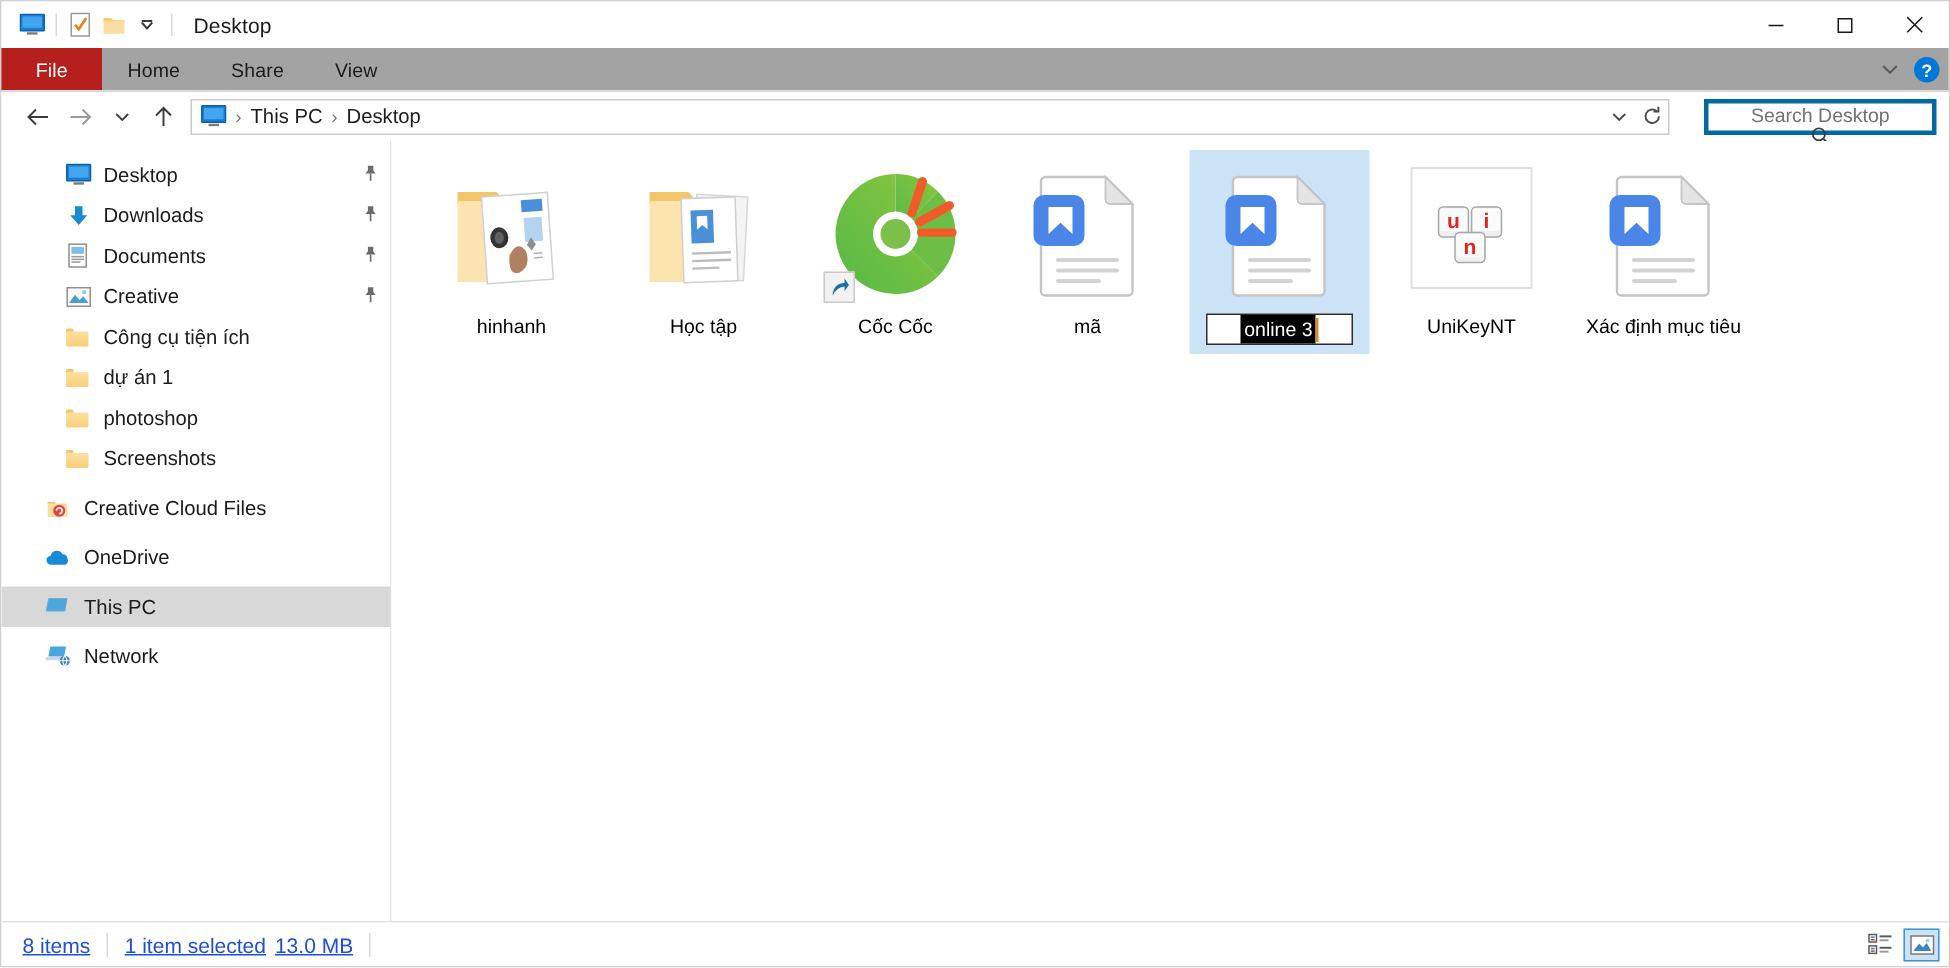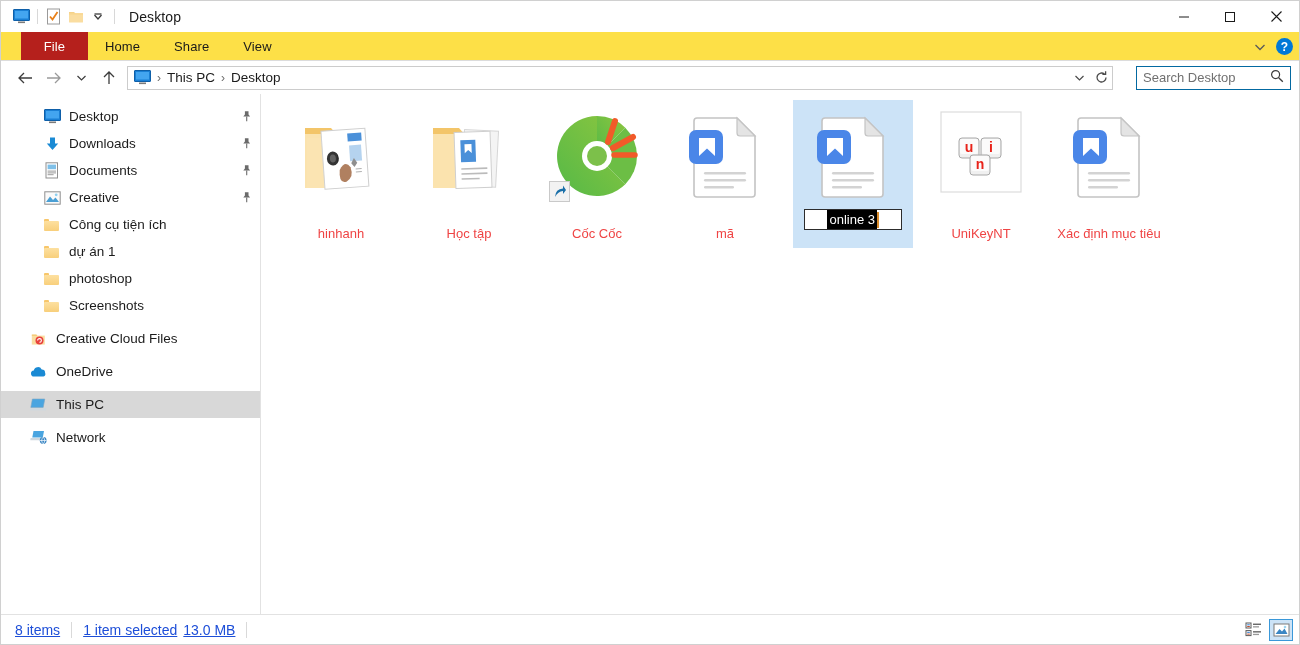--- a/index.html
+++ b/index.html
@@ -43,25 +43,24 @@
   }
   .cap-btn {
     width: 46px; height: 31px;
     display: flex; align-items: center; justify-content: center;
   }
   .cap-btn svg { display: block; }
 
   
   .ribbon {
     height: 29px; min-height: 29px;
-    background: #fde047;
+    background: #a3a3a3;
     display: flex; align-items: stretch;
     position: relative;
     border-bottom: 1px solid #dcdcdc;
-    padding-left: 20px;
   }
   .tab-file {
     background: #b5201c;
     color: #ffffff;
     font-size: 13px;
     display: flex; align-items: center; justify-content: center;
     width: 67px;
     letter-spacing: .1px;
   }
   .tab {
@@ -112,22 +111,22 @@
   .addr-right {
     margin-left: auto; display: flex; align-items: center; height: 100%;
   }
   .addr-chev, .addr-refresh {
     width: 22px; height: 22px;
     display: flex; align-items: center; justify-content: center;
     color: #4a4a4a;
   }
   .search-box {
     width: 155px; height: 24px; margin-left: 23px;
-    border: 1px solid #0369a1; background: #ffffff;
-    display: flex; align-items: center; padding: 0 6px;
+    border: 3px solid #0369a1; background: #ffffff;
+    display: flex; align-items: center; padding: 0 6px; flex-direction: column;
   }
   .search-placeholder {
     font-size: 13px; color: #707070; flex: 1;
   }
 
   
   .body-area { flex: 1; display: flex; min-height: 0; }
 
   
   .sidebar {
@@ -191,23 +190,23 @@
     margin-right: 8px;
     position: relative;
   }
   .grid-item.selected { background: #cce3f7; }
   .icon-wrap {
     width: 96px; height: 100px;
     display: flex; align-items: flex-end; justify-content: center;
     position: relative;
   }
   .item-label {
-    font-size: 13px; color: #ef4444;
+    font-size: 13px; color: #000000;
     text-align: center; line-height: 17px;
-    margin-top: 21px;
+    margin-top: 5px;
     max-width: 112px;
     word-wrap: break-word;
   }
   .rename-box {
     margin-top: 5px;
     border: 1px solid #2c2c2c;
     background: #ffffff;
     width: 98px; height: 21px;
     display: flex; align-items: center; justify-content: center;
     position: relative;

